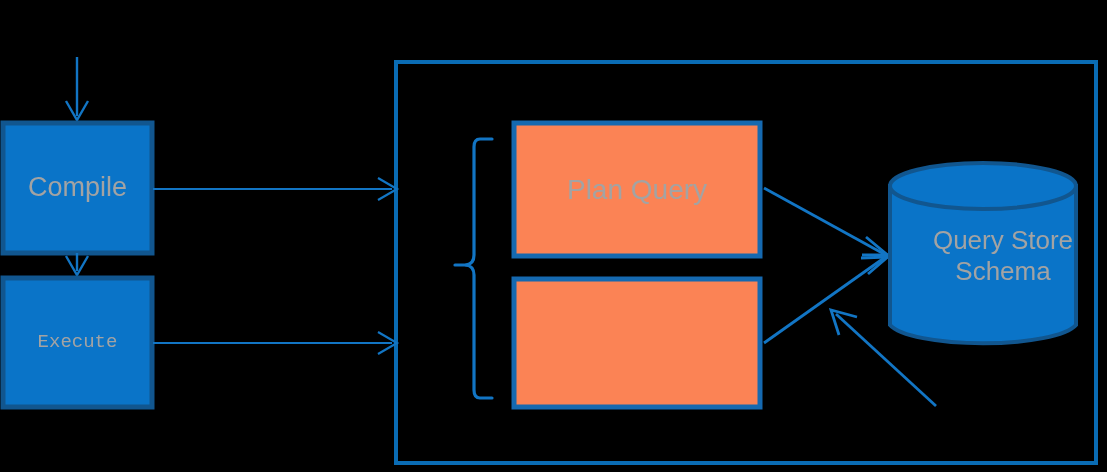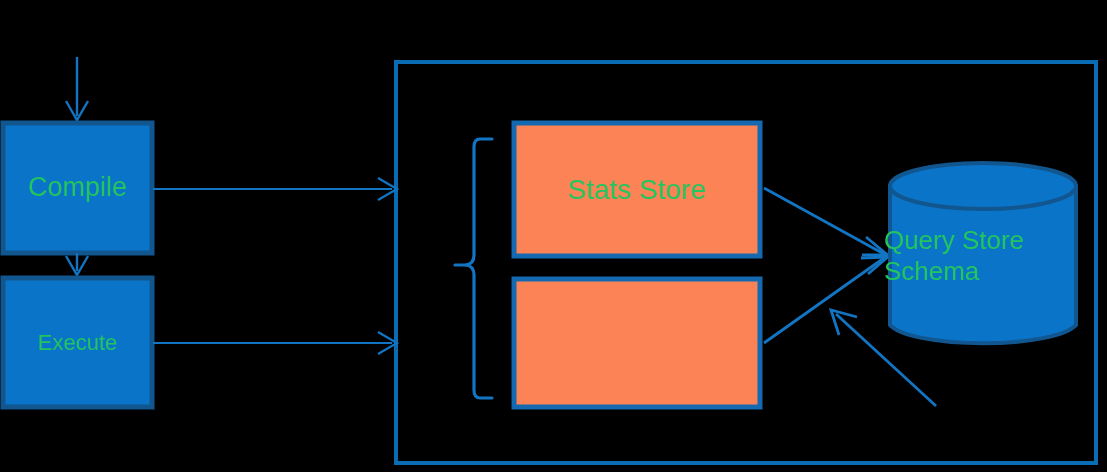--- a/index.html
+++ b/index.html
@@ -21,35 +21,36 @@
   #diagram-svg {
     position: absolute;
     left: 0;
     top: 0;
     width: 1107px;
     height: 472px;
     display: block;
   }
   .node-label {
     position: absolute;
-    color: #22c55e;
+    color: #a3a3a3;
     font-family: "Liberation Sans", sans-serif;
     font-weight: 400;
+    text-align: center;
     line-height: 1.18;
     white-space: pre-line;
     pointer-events: none;
     display: flex;
     align-items: center;
     justify-content: center;
   }
   .label-compile   { left: 3px;   top: 123px; width: 149px; height: 130px; font-size: 27px; }
-  .label-execute   { left: 3px;   top: 278px; width: 149px; height: 129px; font-size: 22px; }
+  .label-execute   { left: 3px;   top: 278px; width: 149px; height: 129px; font-size: 19px; font-family: Liberation Mono, monospace; }
   .label-planstore { left: 512px; top: 121px; width: 250px; height: 137px; font-size: 28px; }
   .label-runtime   { left: 512px; top: 277px; width: 250px; height: 132px; font-size: 28px; }
-  .label-cylinder  { left: 859px; top: 196px; width: 190px; height: 120px; font-size: 26px; }
+  .label-cylinder  { left: 908px; top: 196px; width: 190px; height: 120px; font-size: 26px; }
 </style>
 </head>
 <body>
 
 <div id="diagram-canvas">
 
   <svg id="diagram-svg" viewBox="0 0 1107 472" xmlns="http://www.w3.org/2000/svg">
 
     <rect x="396" y="62" width="700" height="401" fill="none" stroke="#0A6CB4" stroke-width="4"></rect>
 
@@ -118,19 +119,19 @@
       <line x1="936" y1="406" x2="836" y2="314" stroke="#1275C4" stroke-width="2.8"></line>
       <path d="M 857 317 L 831 310 L 839 335" fill="none" stroke="#1275C4" stroke-width="2.8"></path>
     </g>
 
   </svg>
 
   <div class="node-label label-compile">Compile</div>
 
   <div class="node-label label-execute">Execute</div>
 
-  <div class="node-label label-planstore">Stats Store</div>
+  <div class="node-label label-planstore">Plan Query</div>
 
 
   <div class="node-label label-cylinder">Query Store
 Schema</div>
 
 </div>
 
 </body></html>

